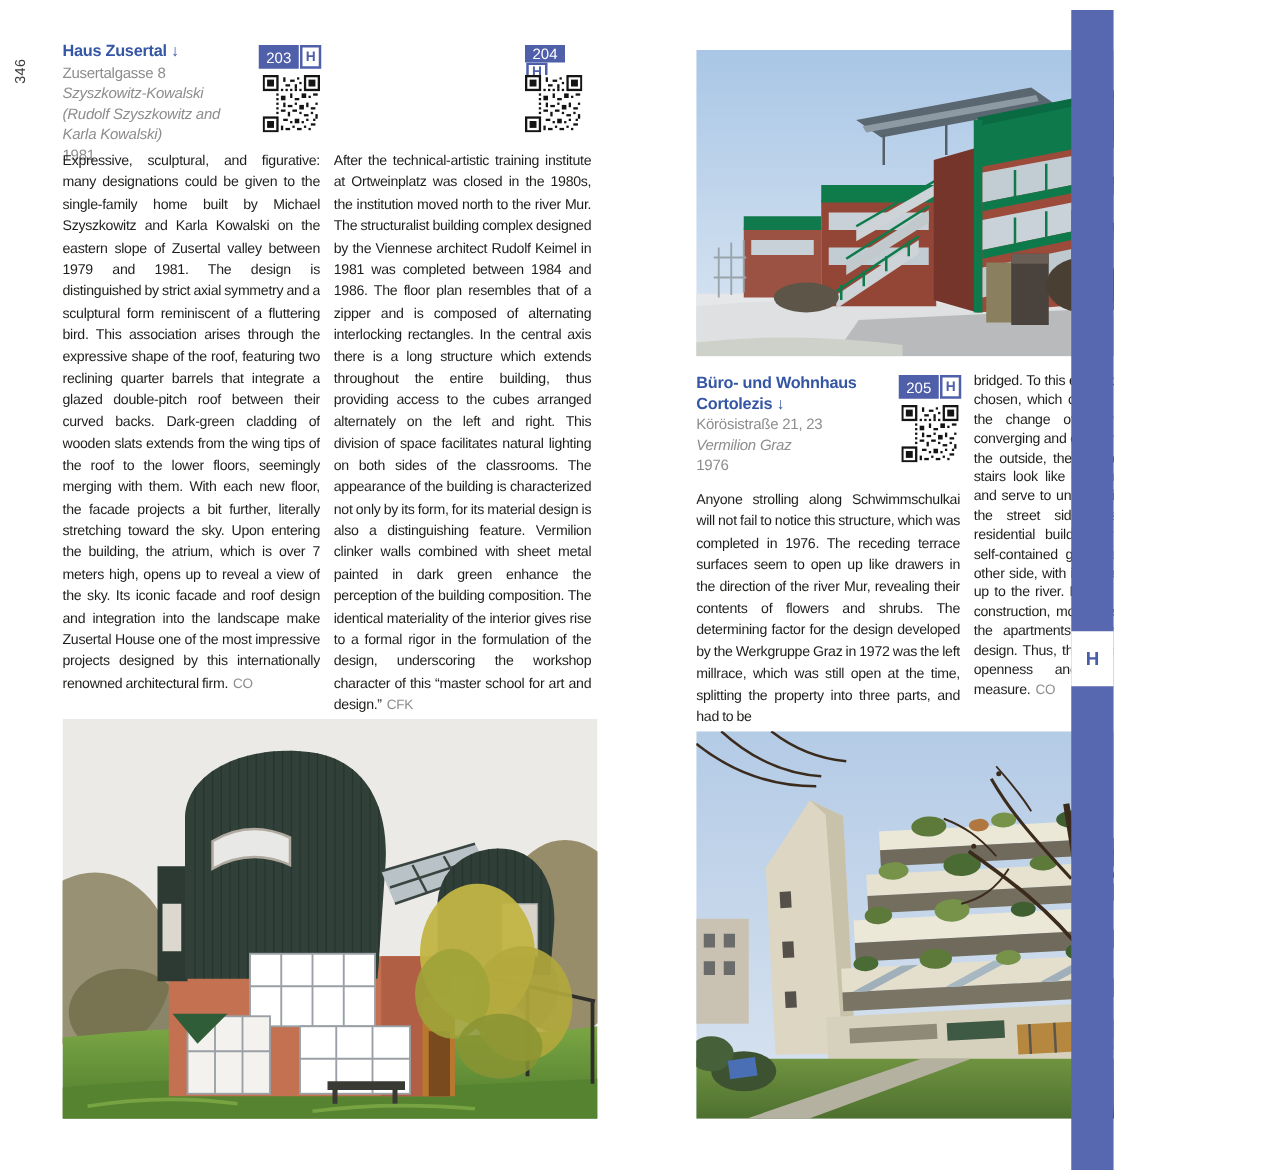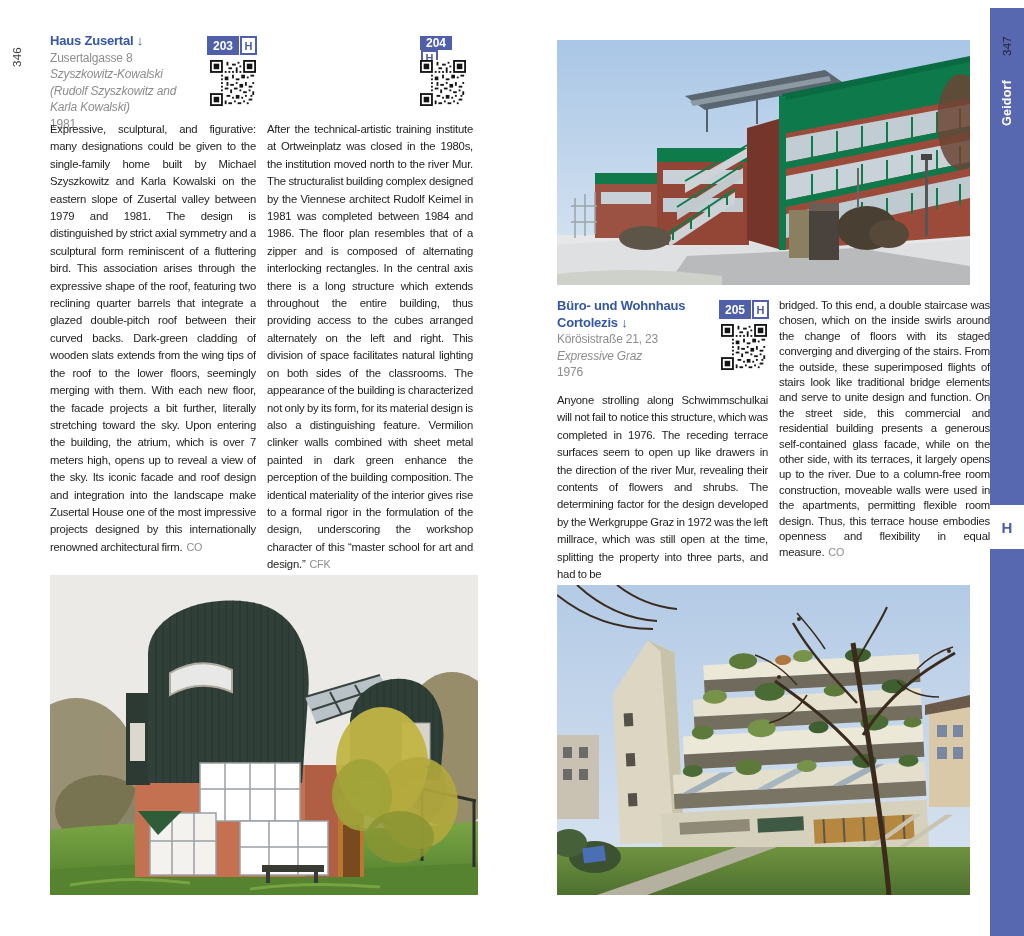--- a/index.html
+++ b/index.html
@@ -1,33 +1,33 @@
 <!DOCTYPE html>
 <html lang="en"><head>
 <meta charset="utf-8">
 <style>
   * { margin:0; padding:0; box-sizing:border-box; }
   body { background:#fff; font-family:"Liberation Sans", sans-serif; }
-  .spread { position:relative; width:1024px; height:936px; background:#ffffff; overflow:hidden; }
+  .spread { position:relative; width:891px; height:936px; background:#ffffff; overflow:hidden; }
 
   
   .entry-head { position:absolute; }
   .entry-title { color:#3456a4; font-weight:bold; font-size:13px; line-height:16.5px; letter-spacing:-0.2px; }
   .entry-meta  { color:#8d8d8d; font-size:12px; line-height:16.5px; letter-spacing:-0.2px; }
   .entry-meta.italic { font-style:italic; }
 
   .body-text { position:absolute; text-align:justify; color:#1d1d1b;
                font-size:11.3px; line-height:17.4px; letter-spacing:-0.22px; word-spacing:-0.4px;
                hyphens:auto; -webkit-hyphens:auto; overflow:hidden; }
   .body-text.tight { line-height:15.4px; }
   .signoff { color:#8d8d8d; margin-left:4px; font-size:10.8px; }
 
   
   .badge { position:absolute; display:flex; height:19px; }
-  .badge-num { background:#4f5faa; color:#ffffff; font-weight:bold; font-size:12px;
+  .badge-num { background:#4f5faa; color:#ffffff; font-weight:normal; font-size:12px;
                display:flex; align-items:center; justify-content:center; padding:0 5px; min-width:32px; }
   .badge-cat { background:#ffffff; color:#4f5faa; border:2px solid #4f5faa; font-weight:bold; font-size:11px;
                display:flex; align-items:center; justify-content:center; width:17px; margin-left:1px; }
   .qr { position:absolute; width:46px; height:46px; }
 
   
   .photo { position:absolute; display:block; }
 
   
   .vtext { position:absolute; white-space:nowrap; transform:translate(-50%,-50%) rotate(-90deg); }
@@ -273,21 +273,21 @@
     <rect x="364" y="114" width="11" height="6" fill="#444444"></rect>
     <rect x="300" y="128" width="2" height="40" fill="#666666"></rect>
     <g stroke="#9aa4ab" stroke-width="1.5">
         <path d="M18,158 V198 M28,154 V196 M38,152 V194 M14,166 H40 M14,182 H40"></path>
       </g>
   </svg>
 
   <div class="entry-head" style="left:557px; top:298px; width:158px;">
     <div class="entry-title">Büro- und Wohnhaus Cortolezis ↓</div>
     <div class="entry-meta">Körösistraße 21, 23</div>
-    <div class="entry-meta italic">Expressive Graz</div>
+    <div class="entry-meta italic">Vermilion Graz</div>
     <div class="entry-meta">1976</div>
   </div>
   <div class="badge" style="left:719px; top:300px;">
     <span class="badge-num">205</span>
     <span class="badge-cat">H</span>
   </div>
   <svg class="qr" style="left:721px; top:324px;">
       <use href="#qrsym"></use>
     </svg>
 

